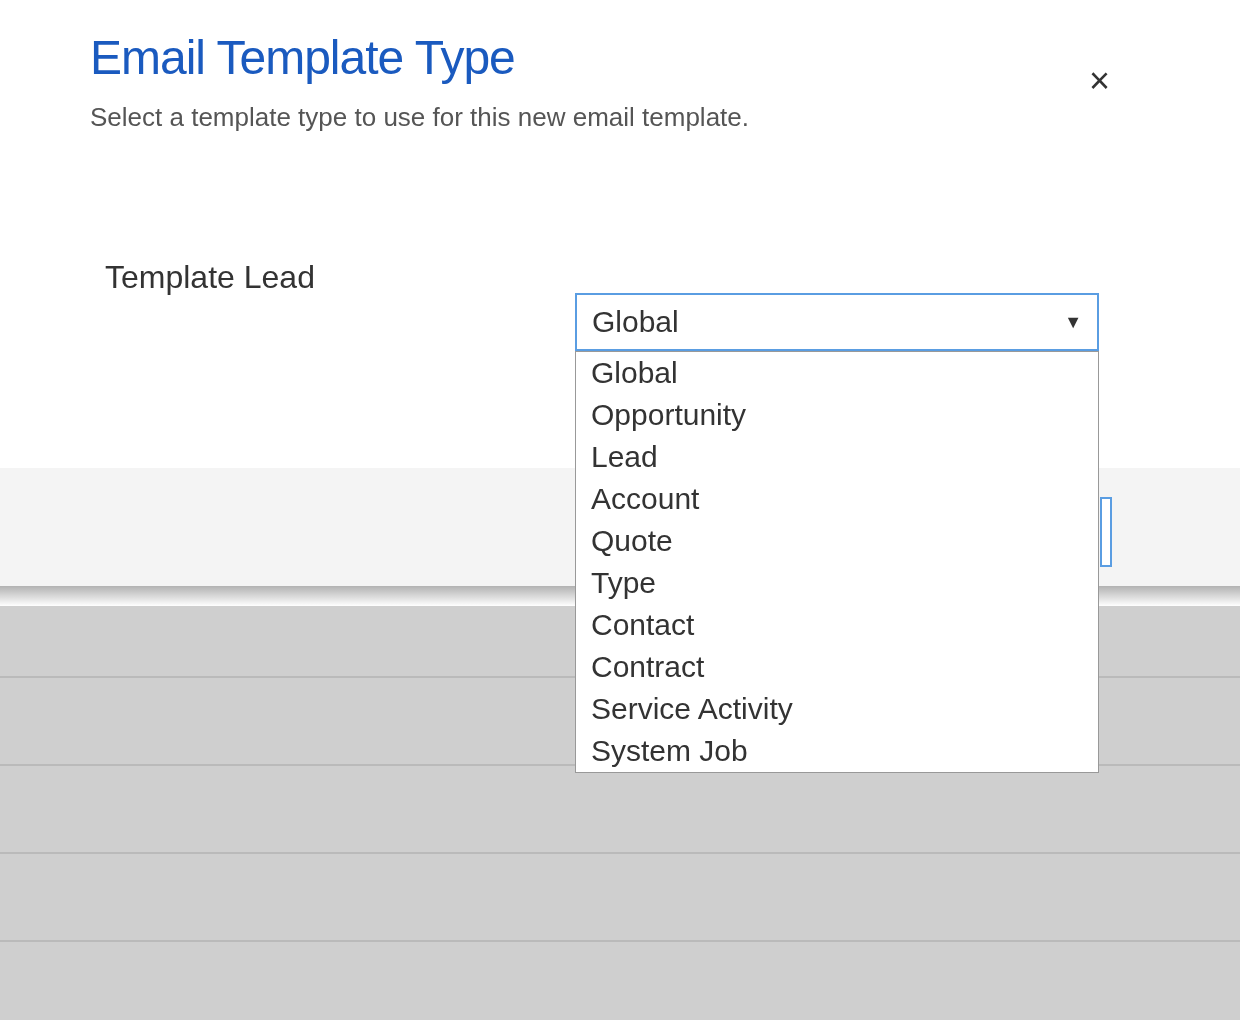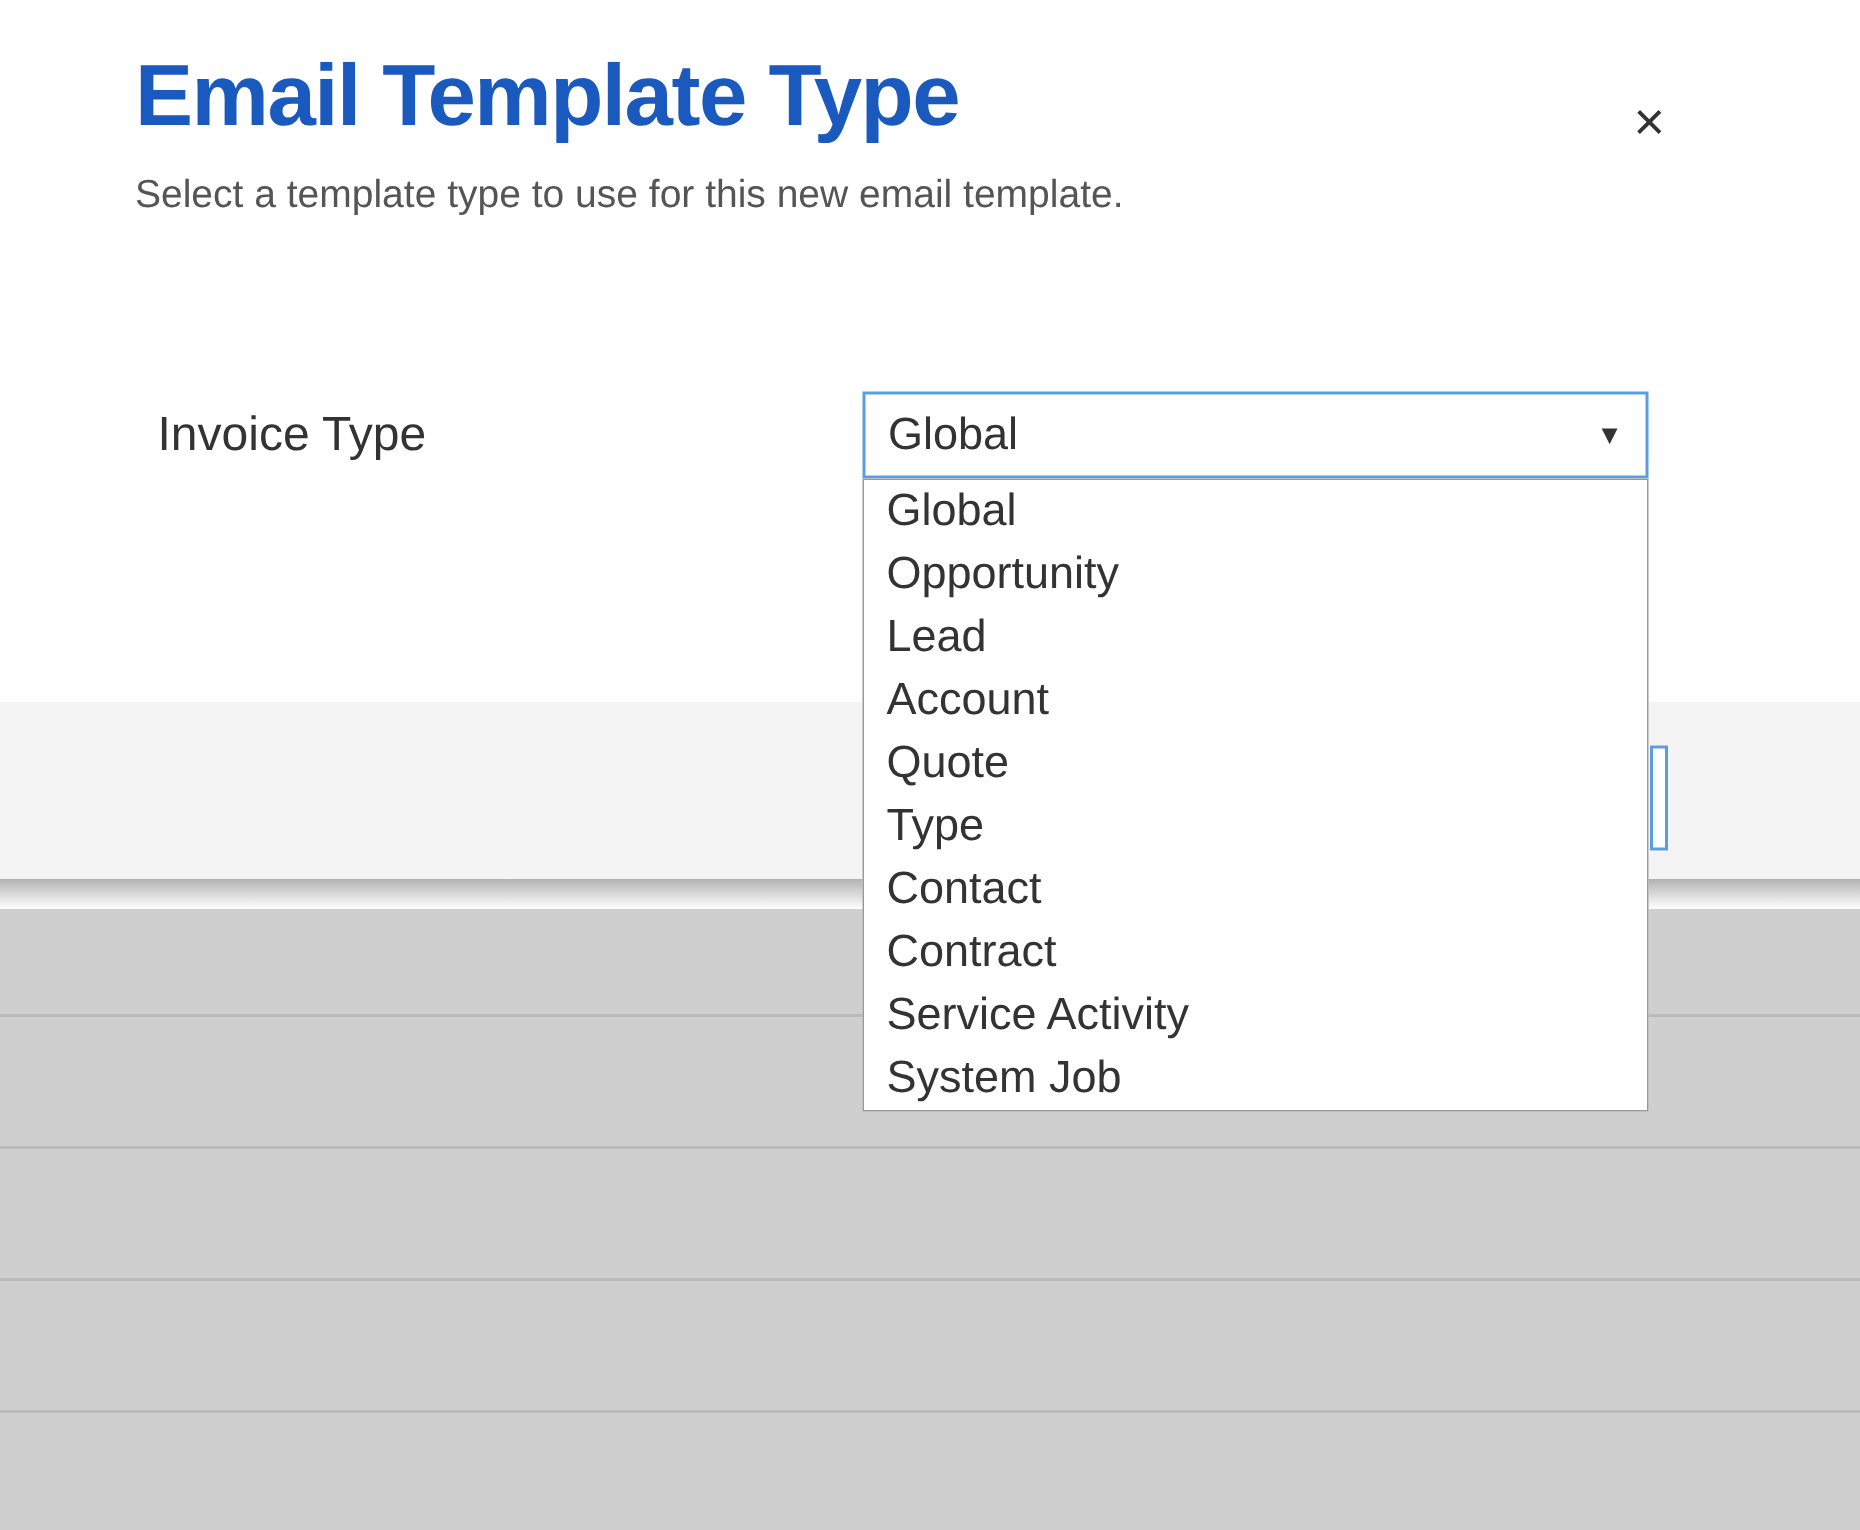--- a/index.html
+++ b/index.html
@@ -18,22 +18,22 @@
     .dialog-container {
       position: relative;
       width: 100%;
       background: #fff;
     }
     .dialog-header {
       padding: 30px 90px 0 90px;
       position: relative;
     }
     .dialog-title {
-      font-size: 58px;
-      font-weight: 700;
+      font-size: 48px;
+      font-weight: 400;
       color: #1a5abf;
       letter-spacing: -1px;
       margin-bottom: 10px;
     }
     .dialog-subtitle {
       font-size: 26px;
       font-weight: 300;
       color: #555;
       line-height: 1.7;
       text-align: justify;
@@ -58,20 +58,21 @@
     .form-label {
       font-size: 32px;
       font-weight: 300;
       color: #333;
       width: 470px;
       padding-top: 10px;
     }
     .select-wrapper {
       position: relative;
       width: 524px;
+      margin-top: 44px;
     }
     .select-box {
       width: 100%;
       height: 58px;
       border: 2px solid #5a9de2;
       background: #fff;
       padding: 0 15px;
       font-size: 30px;
       color: #333;
       display: flex;
@@ -152,21 +153,21 @@
   <div class="dialog-header">
     <h1 class="dialog-title">Email Template Type</h1>
     <div class="close-button">
       <span>×</span>
     </div>
     <p class="dialog-subtitle">Select a template type to use for this new email template.</p>
   </div>
 
   <div class="form-area">
     <div class="form-row">
-      <div class="form-label">Invoice Type</div>
+      <div class="form-label">Template Lead</div>
       <div class="select-wrapper">
         <div class="select-box">
           <span>Global</span>
           <span class="select-arrow">▼</span>
         </div>
         <div class="dropdown-list" id="dropdown-list">
         <div class="dropdown-item">Global</div>
             <div class="dropdown-item">Opportunity</div>
             <div class="dropdown-item">Lead</div>
             <div class="dropdown-item">Account</div>

